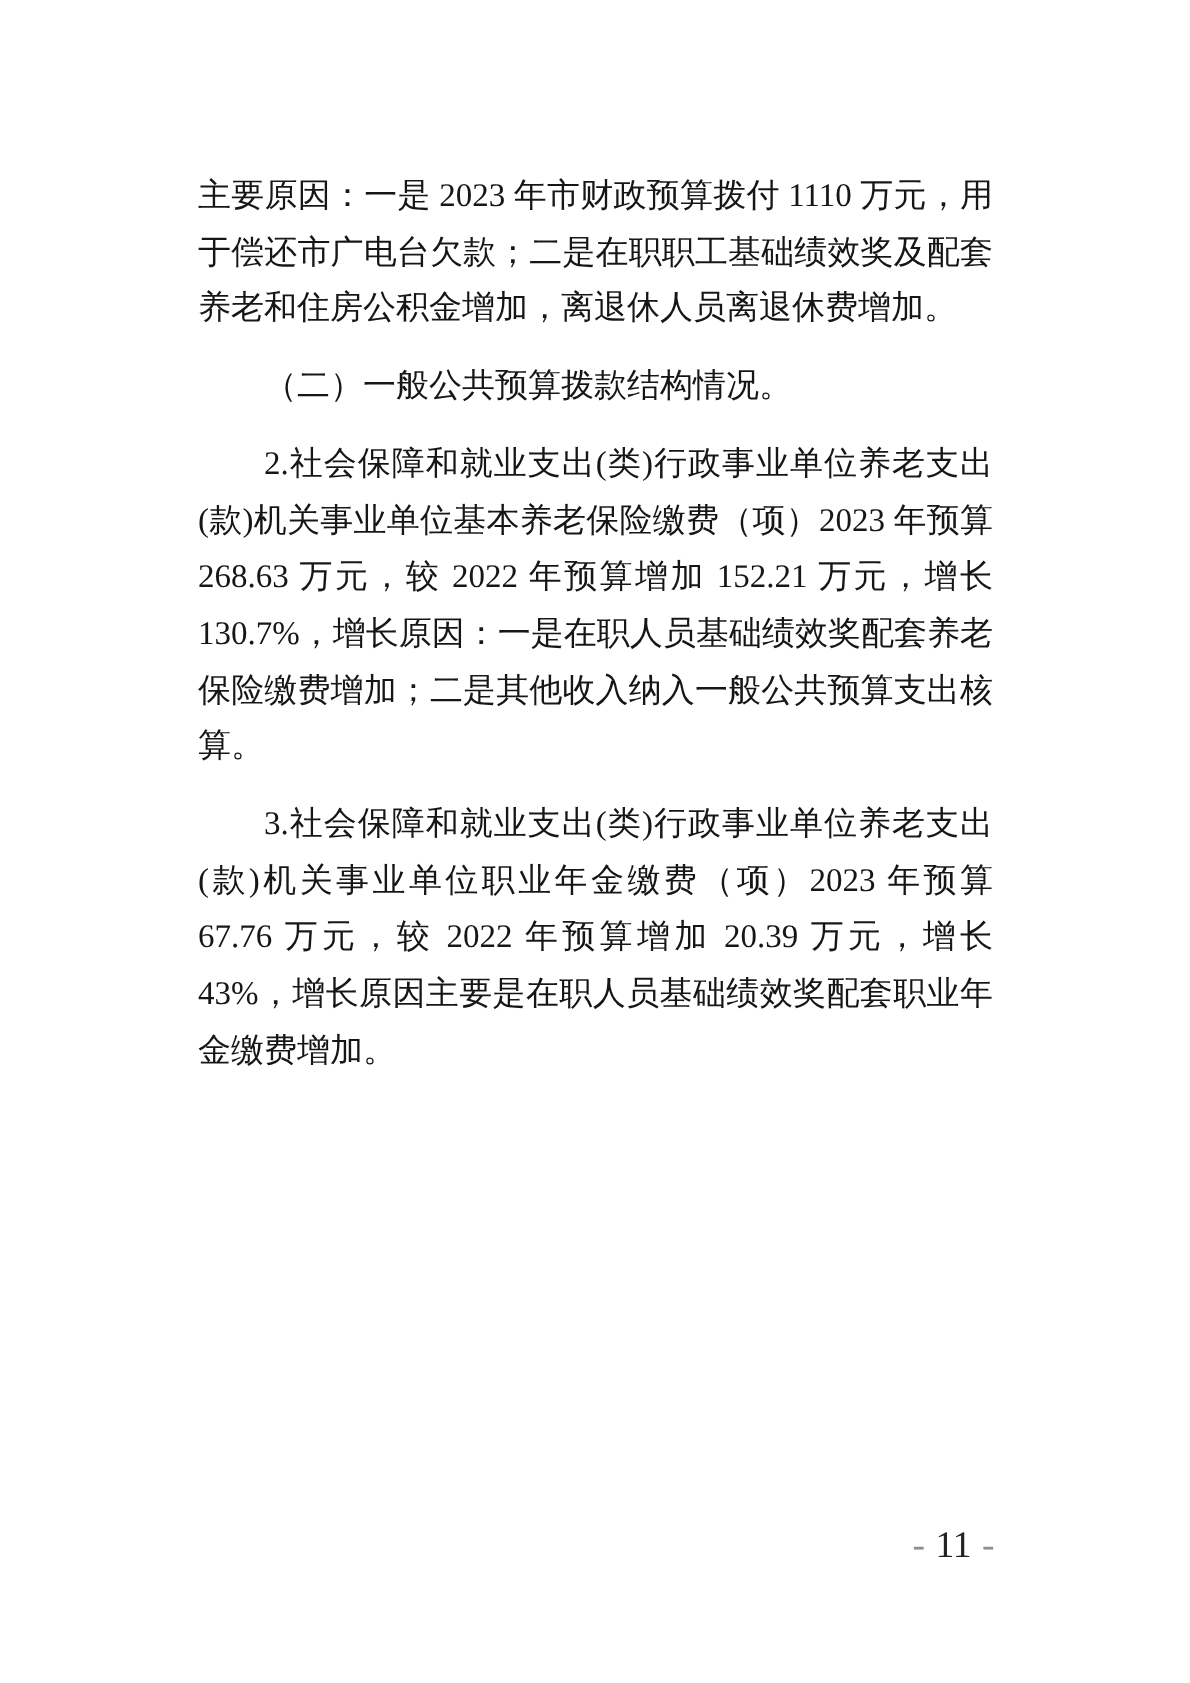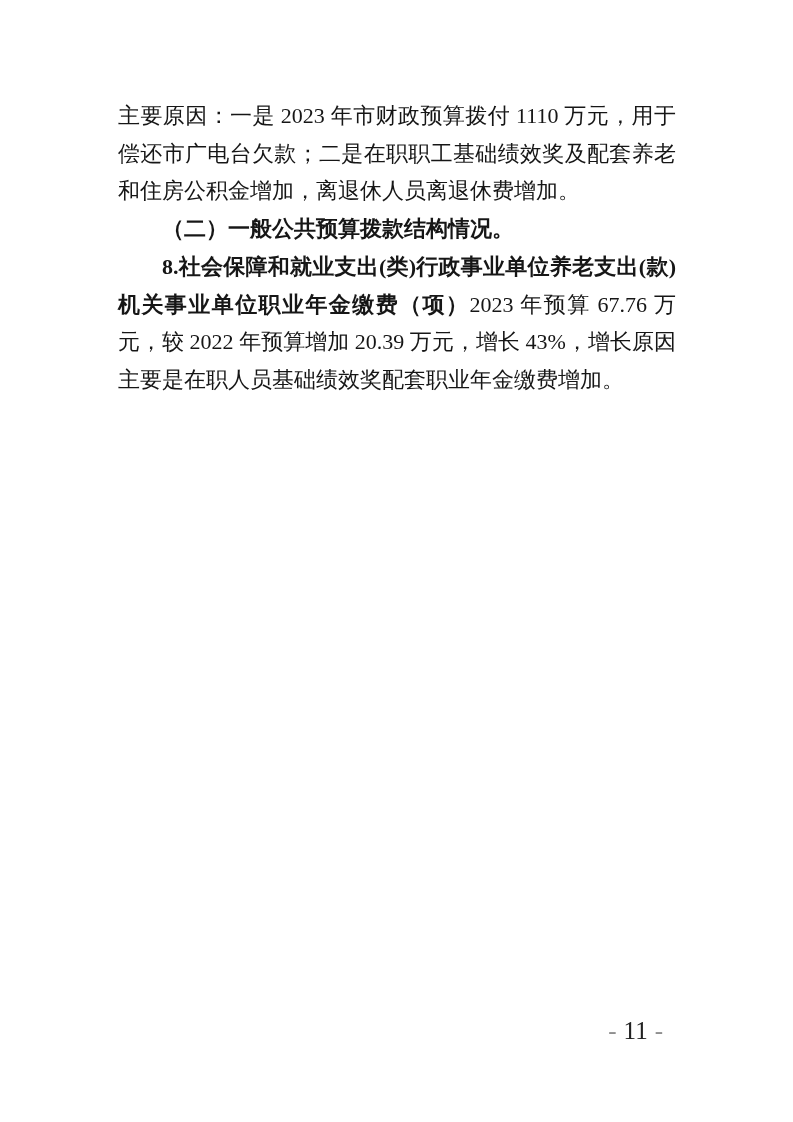--- a/index.html
+++ b/index.html
@@ -20,31 +20,31 @@
     position: absolute;
     left: 118px;
     top: 97px;
     width: 558px;
     font-size: 22px;
     line-height: 37.7px;
     text-align: justify;
     text-justify: inter-ideograph;
   }
   .content p.para {
-    margin: 0;
+    margin: 14px;
     padding: 0;
   }
   .content p.indent {
     text-indent: 2em;
   }
   .run {
     font-weight: normal;
   }
   .run.bold {
-    font-weight: bold;
+    font-weight: normal;
   }
   .pagenum {
     position: absolute;
     top: 1018px;
     left: 118px;
     width: 552px;
     text-align: right;
     font-size: 25px;
     line-height: 26px;
     color: #222222;
@@ -54,18 +54,19 @@
     padding: 0 7px;
   }
 </style>
 </head>
 <body>
 
 <div class="page">
   <main class="content">
       <p class="para"><span class="run">主要原因：一是 2023 年市财政预算拨付 1110 万元，用于偿还市广电台欠款；二是在职职工基础绩效奖及配套养老和住房公积金增加，离退休人员离退休费增加。</span></p>
       <p class="para indent"><span class="run bold">（二）一般公共预算拨款结构情况。</span></p>
-      <p class="para indent"><span class="run bold">8.社会保障和就业支出(类)行政事业单位养老支出(款)机关事业单位职业年金缴费（项）</span><span class="run">2023 年预算 67.76 万元，较 2022 年预算增加 20.39 万元，增长 43%，增长原因主要是在职人员基础绩效奖配套职业年金缴费增加。</span></p>
+      <p class="para indent"><span class="run bold">2.社会保障和就业支出(类)行政事业单位养老支出(款)机关事业单位基本养老保险缴费（项）</span><span class="run">2023 年预算 268.63 万元，较 2022 年预算增加 152.21 万元，增长 130.7%，增长原因：一是在职人员基础绩效奖配套养老保险缴费增加；二是其他收入纳入一般公共预算支出核算。</span></p>
+      <p class="para indent"><span class="run bold">3.社会保障和就业支出(类)行政事业单位养老支出(款)机关事业单位职业年金缴费（项）</span><span class="run">2023 年预算 67.76 万元，较 2022 年预算增加 20.39 万元，增长 43%，增长原因主要是在职人员基础绩效奖配套职业年金缴费增加。</span></p>
     </main>
   <footer class="pagenum">
     <span class="dash">-</span><span class="num">11</span><span class="dash">-</span>
   </footer>
 </div>
 
 </body></html>

